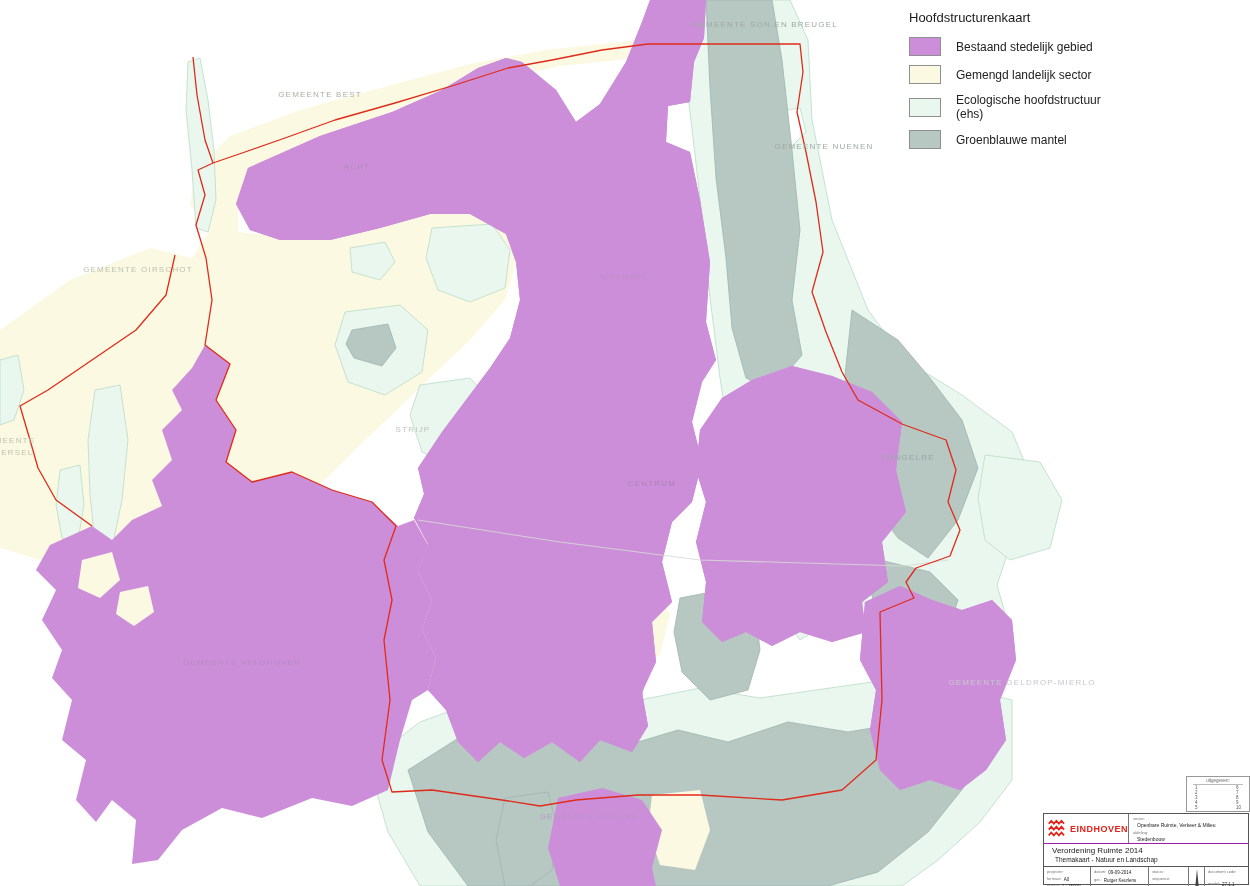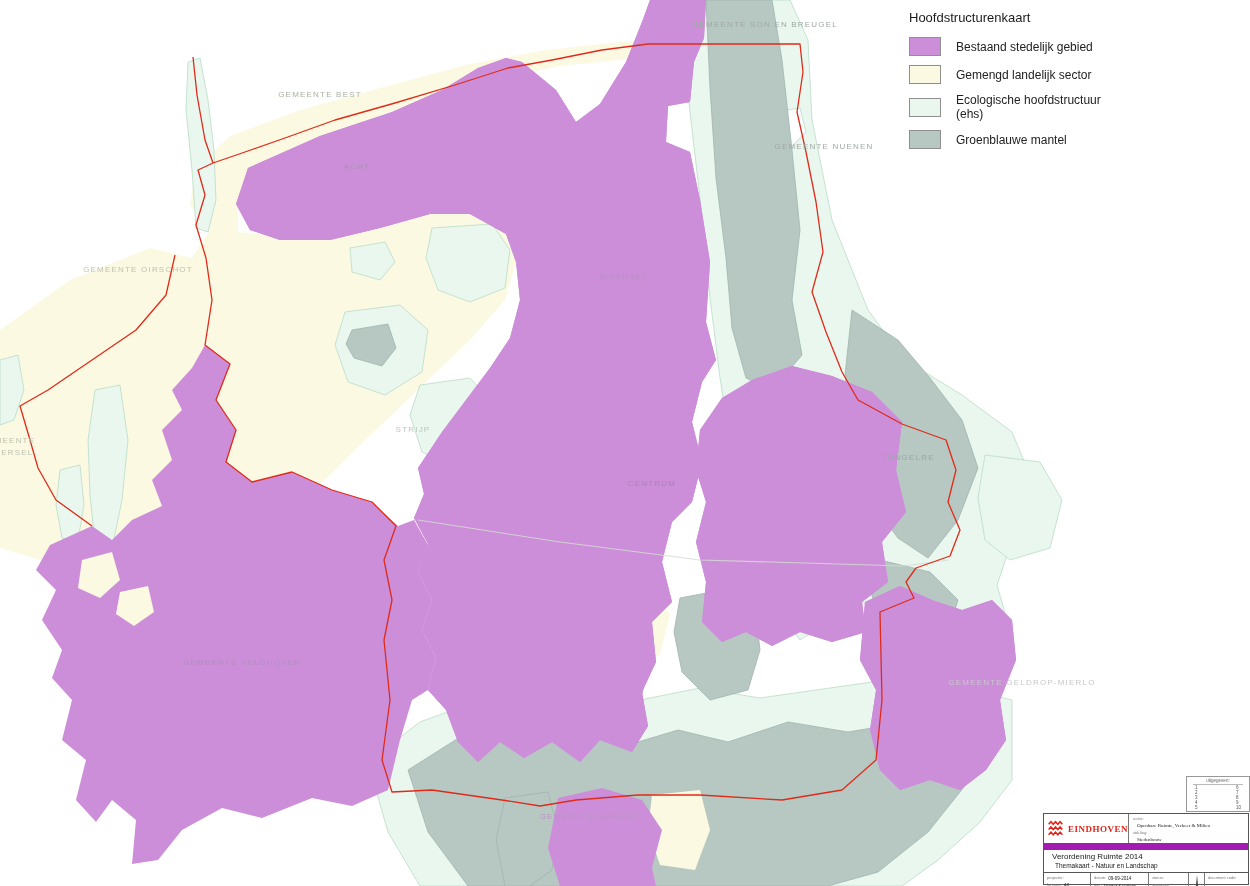--- a/index.html
+++ b/index.html
@@ -31,21 +31,21 @@
   .issued{position:absolute;left:1186px;top:776px;width:62px;height:34px;border:1px solid #999;
           background:#fff;font-size:4.5px;color:#555;}
   .issued-header{text-align:center;border-bottom:1px solid #bbb;padding:1px 0;margin:0 6px;
                  color:#666;}
   .issued-cols{display:flex;justify-content:space-between;padding:1px 8px;}
   .issued-cols div{display:flex;flex-direction:column;line-height:1.1;}
 
   
   .tblock{position:absolute;left:1043px;top:813px;width:206px;height:72px;border:1px solid #555;
           background:#fff;color:#222;display:flex;flex-direction:column;box-sizing:border-box;}
-  .tb-row1{display:flex;border-bottom:7px solid #a21caf;height:29px;flex:0 0 auto;font-family:Liberation Serif, serif;}
+  .tb-row1{display:flex;border-bottom:1px solid #a21caf;height:29px;flex:0 0 auto;}
   .logo-cell{width:84px;display:flex;align-items:center;padding-left:4px;gap:3px;box-sizing:border-box;}
   .logo-text{font-size:9px;font-weight:bold;color:var(--c-logo_red);letter-spacing:.5px;}
   .sector-cell{flex:1;border-left:1px solid #777;padding:2px 4px;font-size:4.5px;line-height:1.5;}
   .fld{color:#777;font-size:4px;}
   .val{color:#222;font-size:5px;padding-left:4px;}
   .tb-title1{font-size:8px;color:#1a1a1a;padding:2px 0 1px 8px;}
   .tb-title2{font-size:6.5px;color:#1a1a1a;padding:0 0 3px 11px;border-bottom:1px solid #555;}
   .tb-grid{flex:1;display:flex;font-size:4.5px;}
   .tb-grid .cell{padding:2px 3px;box-sizing:border-box;line-height:1.7;}
   .cell+.cell{border-left:1px solid #777;}

